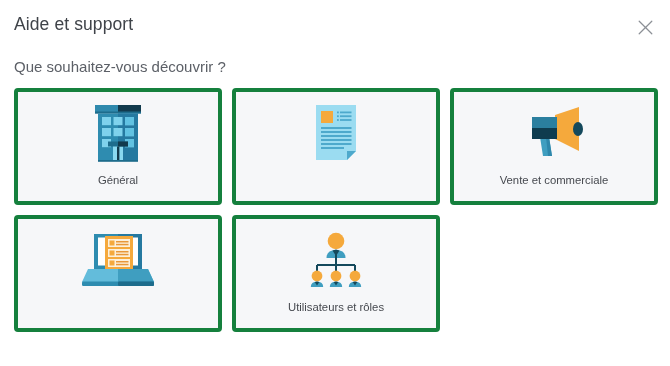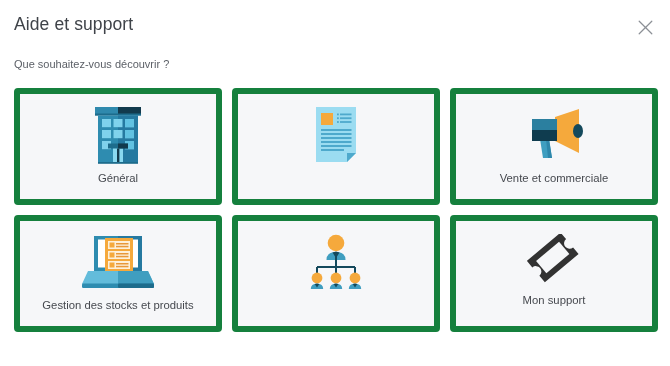--- a/index.html
+++ b/index.html
@@ -52,41 +52,41 @@
     display: flex;
     align-items: center;
     justify-content: center;
   }
   .close-button svg { display:block; }
 
   .subtitle {
     position: absolute;
     left: 14px;
     top: 58px;
-    font-size: 11px;
+    font-size: 15px;
     color: #5c6067;
     white-space: nowrap;
   }
 
   .grid {
     position: absolute;
     left: 14px;
     top: 88px;
     width: 644px;
     display: grid;
     grid-template-columns: repeat(3, 1fr);
     grid-template-rows: 117px 117px;
     column-gap: 10px;
     row-gap: 10px;
   }
 
   .card {
     position: relative;
     background: #f6f7f9;
-    border: 6px solid #15803d;
+    border: 4px solid #15803d;
     border-radius: 4px;
     box-sizing: border-box;
     cursor: pointer;
     overflow: hidden;
   }
 
   .card-icon {
     position: absolute;
     left: 0;
     right: 0;
@@ -250,21 +250,20 @@
               <rect x="37" y="9" width="12.5" height="1.5"></rect>
               <rect x="37" y="11.8" width="12.5" height="1.5"></rect>
               <rect x="37" y="19" width="12.5" height="1.5"></rect>
               <rect x="37" y="21.8" width="12.5" height="1.5"></rect>
               <rect x="37" y="29" width="12.5" height="1.5"></rect>
               <rect x="37" y="31.8" width="12.5" height="1.5"></rect>
             </g>
           </svg>
         </span>
       </div>
-      <div class="card-label">Gestion des stocks et produits</div>
     </div>
 
     <div class="card">
       <div class="card-icon">
         <span>
           <svg width="62" height="56" viewBox="0 0 62 56">
 
             <g stroke="#14495c" stroke-width="2" fill="none">
               <path d="M31 24 V33"></path>
               <path d="M12 33 H50"></path>
@@ -285,30 +284,18 @@
             <circle cx="31" cy="44" r="5.4" fill="#f5a93c"></circle>
             <path d="M24.8 55 q0 -5.2 6.2 -5.2 q6.2 0 6.2 5.2 Z" fill="#3f9ec0"></path>
             <path d="M28.7 50.1 L31 53.6 L33.3 50.1 L31 49.5 Z" fill="#14495c"></path>
 
             <circle cx="50" cy="44" r="5.4" fill="#f5a93c"></circle>
             <path d="M43.8 55 q0 -5.2 6.2 -5.2 q6.2 0 6.2 5.2 Z" fill="#3f9ec0"></path>
             <path d="M47.7 50.1 L50 53.6 L52.3 50.1 L50 49.5 Z" fill="#14495c"></path>
           </svg>
         </span>
       </div>
-    </div>
-
-    <div class="card">
-      <div class="card-icon compact">
-        <span>
-          <svg width="54" height="50" viewBox="0 0 54 50">
-            <g transform="rotate(-40 27 25)">
-              <path d="M5 9 H49 V17.5 a5.5 5.5 0 0 0 0 11 V37 H5 V28.5 a5.5 5.5 0 0 0 0 -11 Z" fill="#323232"></path>
-              <path d="M12 15 H42 V31 H12 Z" fill="#f6f7f9"></path>
-            </g>
-          </svg>
-        </span>
-      </div>
-      <div class="card-label raised">Mon support</div>
-    </div>
+      <div class="card-label">Utilisateurs et rôles</div>
+    </div>
+
 
   </div>
 </div>
 
 </body></html>

